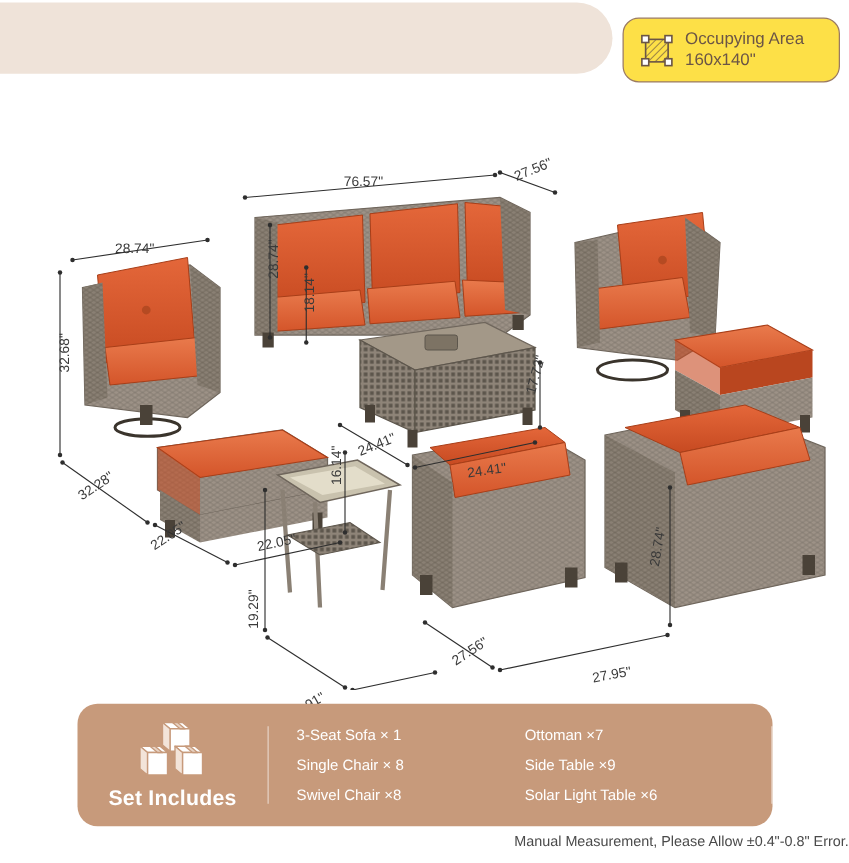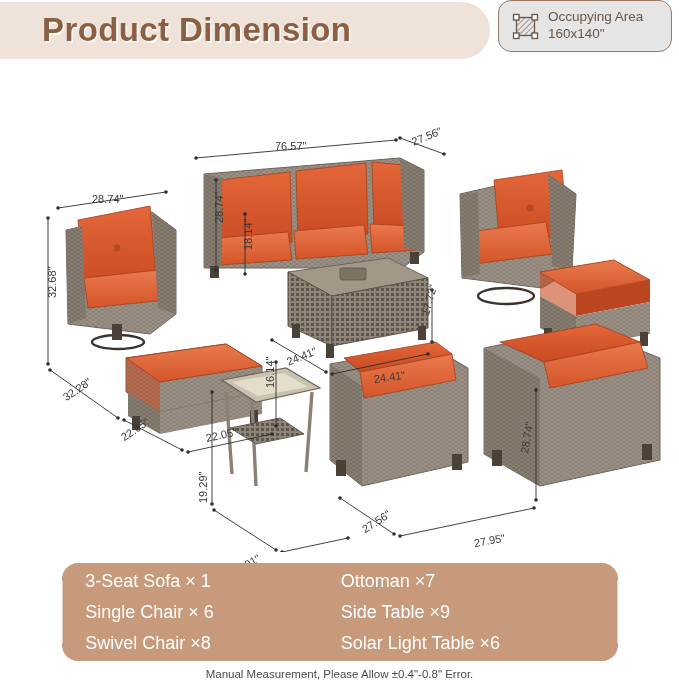--- a/index.html
+++ b/index.html
@@ -21,25 +21,25 @@
   }
   #page-title {
     position:absolute; left:42px; top:11px;
     font-size:33px; font-weight:bold;
     color:#8a5f43;
     letter-spacing:0.4px;
     text-shadow:1.5px 1.5px 0 rgba(255,255,255,0.85);
     white-space:nowrap;
   }
   #occupying-badge {
-    position:absolute; left:498px; top:0;
+    position:absolute; left:498px; top:14px;
     width:174px; height:52px;
     border:1.4px solid #9a7a63;
     border-radius:13px;
-    background:#e5e5e5;
+    background:#fde047;
     display:flex; align-items:center; gap:9px;
     padding-left:13px;
   }
   #occupying-badge .txt { line-height:1.25; }
   #occupying-badge .txt div {
     font-size:13.5px; color:#6b5546; white-space:nowrap;
   }
 
   
   #illustration { position:absolute; left:0; top:62px; width:679px; height:490px; }
@@ -81,50 +81,49 @@
   .vrule { width:1.3px; height:62px; background:rgba(255,255,255,0.55); }
   #items-grid {
     flex:1; height:100%;
     display:grid;
     grid-template-columns:1fr 1.08fr;
     align-content:center;
     padding:8px 0 8px 22px;
     row-gap:10px;
   }
   .item-text {
-    font-size:18px; color:#ffffff; white-space:nowrap;
+    font-size:12px; color:#ffffff; white-space:nowrap;
   }
   #weight-block {
     width:150px; height:100%;
     display:flex; flex-direction:column;
     align-items:center; justify-content:center;
   }
   #weight-caption {
     font-size:13.5px; color:#fff; text-align:center;
     line-height:1.18; margin-top:3px; white-space:nowrap;
   }
   .weight-num {
     font-size:25px; font-weight:bold; fill:#c79a7b;
   }
   .weight-lbs {
     font-size:11.5px; font-weight:bold; fill:#c79a7b;
   }
 
   #disclaimer {
     position:absolute; left:0; top:668px; width:679px;
-    text-align:center;
+    text-align:right;
     font-size:11.5px; color:#4a4a4a;
   }
 </style>
 </head>
 <body>
 
 <div id="header">
   <div id="title-pill"></div>
-  <div id="page-title">Product Dimension</div>
 
   <div id="occupying-badge">
     <svg width="27" height="27" viewBox="0 0 27 27">
       <defs>
         <pattern id="hatch" width="4" height="4" patternTransform="rotate(45)" patternUnits="userSpaceOnUse">
           <line x1="0" y1="0" x2="0" y2="4" stroke="#6b5546" stroke-width="1.1"></line>
         </pattern>
       </defs>
       <rect x="4.5" y="4.5" width="18" height="18" fill="url(#hatch)" stroke="#6b5546" stroke-width="1.3"></rect>
       <rect x="1.5" y="1.5" width="5.5" height="5.5" fill="#fff" stroke="#6b5546" stroke-width="1.3"></rect>
@@ -304,27 +303,46 @@
       <div class="dim-label" style="left: 363px; top: 462px; transform: rotate(-33deg); transform-origin: left center;">27.56"</div>
       <div class="dim-label" style="left: 474px; top: 475px; transform: rotate(-10deg); transform-origin: left center;">27.95"</div>
       <div class="dim-label" style="left: 524px; top: 385px; transform: rotate(-80deg); transform-origin: left center;">28.74"</div>
     </div>
 
   <div id="deliver-note">Deliver In 3~4 Boxes</div>
 </div>
 
 <div id="set-panel">
 
+  <div id="set-includes-block">
+    <svg width="76" height="52" viewBox="0 0 76 52">
+      <g fill="#ffffff" stroke="#c79a7b" stroke-width="1.1" stroke-linejoin="round">
+        <path d="M30 3 L46 3 L52 8 L36 8 Z"></path>
+        <path d="M36 8 L52 8 L52 26 L36 26 Z"></path>
+        <path d="M30 3 L36 8 L36 26 L30 21 Z" fill="#f3e4d9"></path>
+        <path d="M38 3 L42 3 L48 8 L44 8 Z" fill="#e8d3c4"></path>
+        <path d="M12 22 L28 22 L34 27 L18 27 Z"></path>
+        <path d="M18 27 L34 27 L34 45 L18 45 Z"></path>
+        <path d="M12 22 L18 27 L18 45 L12 40 Z" fill="#f3e4d9"></path>
+        <path d="M20 22 L24 22 L30 27 L26 27 Z" fill="#e8d3c4"></path>
+        <path d="M40 22 L56 22 L62 27 L46 27 Z"></path>
+        <path d="M46 27 L62 27 L62 45 L46 45 Z"></path>
+        <path d="M40 22 L46 27 L46 45 L40 40 Z" fill="#f3e4d9"></path>
+        <path d="M48 22 L52 22 L58 27 L54 27 Z" fill="#e8d3c4"></path>
+      </g>
+    </svg>
+    <div id="set-includes-label">Set Includes</div>
+  </div>
 
   <div class="vrule"></div>
 
   <div id="items-grid">
     <div class="item-text">3-Seat Sofa × 1</div>
     <div class="item-text">Ottoman ×7</div>
-    <div class="item-text">Single Chair × 6</div>
+    <div class="item-text">Single Chair × 8</div>
     <div class="item-text">Side Table ×9</div>
     <div class="item-text">Swivel Chair ×8</div>
     <div class="item-text">Solar Light Table ×6</div>
   </div>
 
   <div class="vrule"></div>
 
 </div>
 
 <div id="disclaimer">Manual Measurement, Please Allow ±0.4"-0.8" Error.</div>

